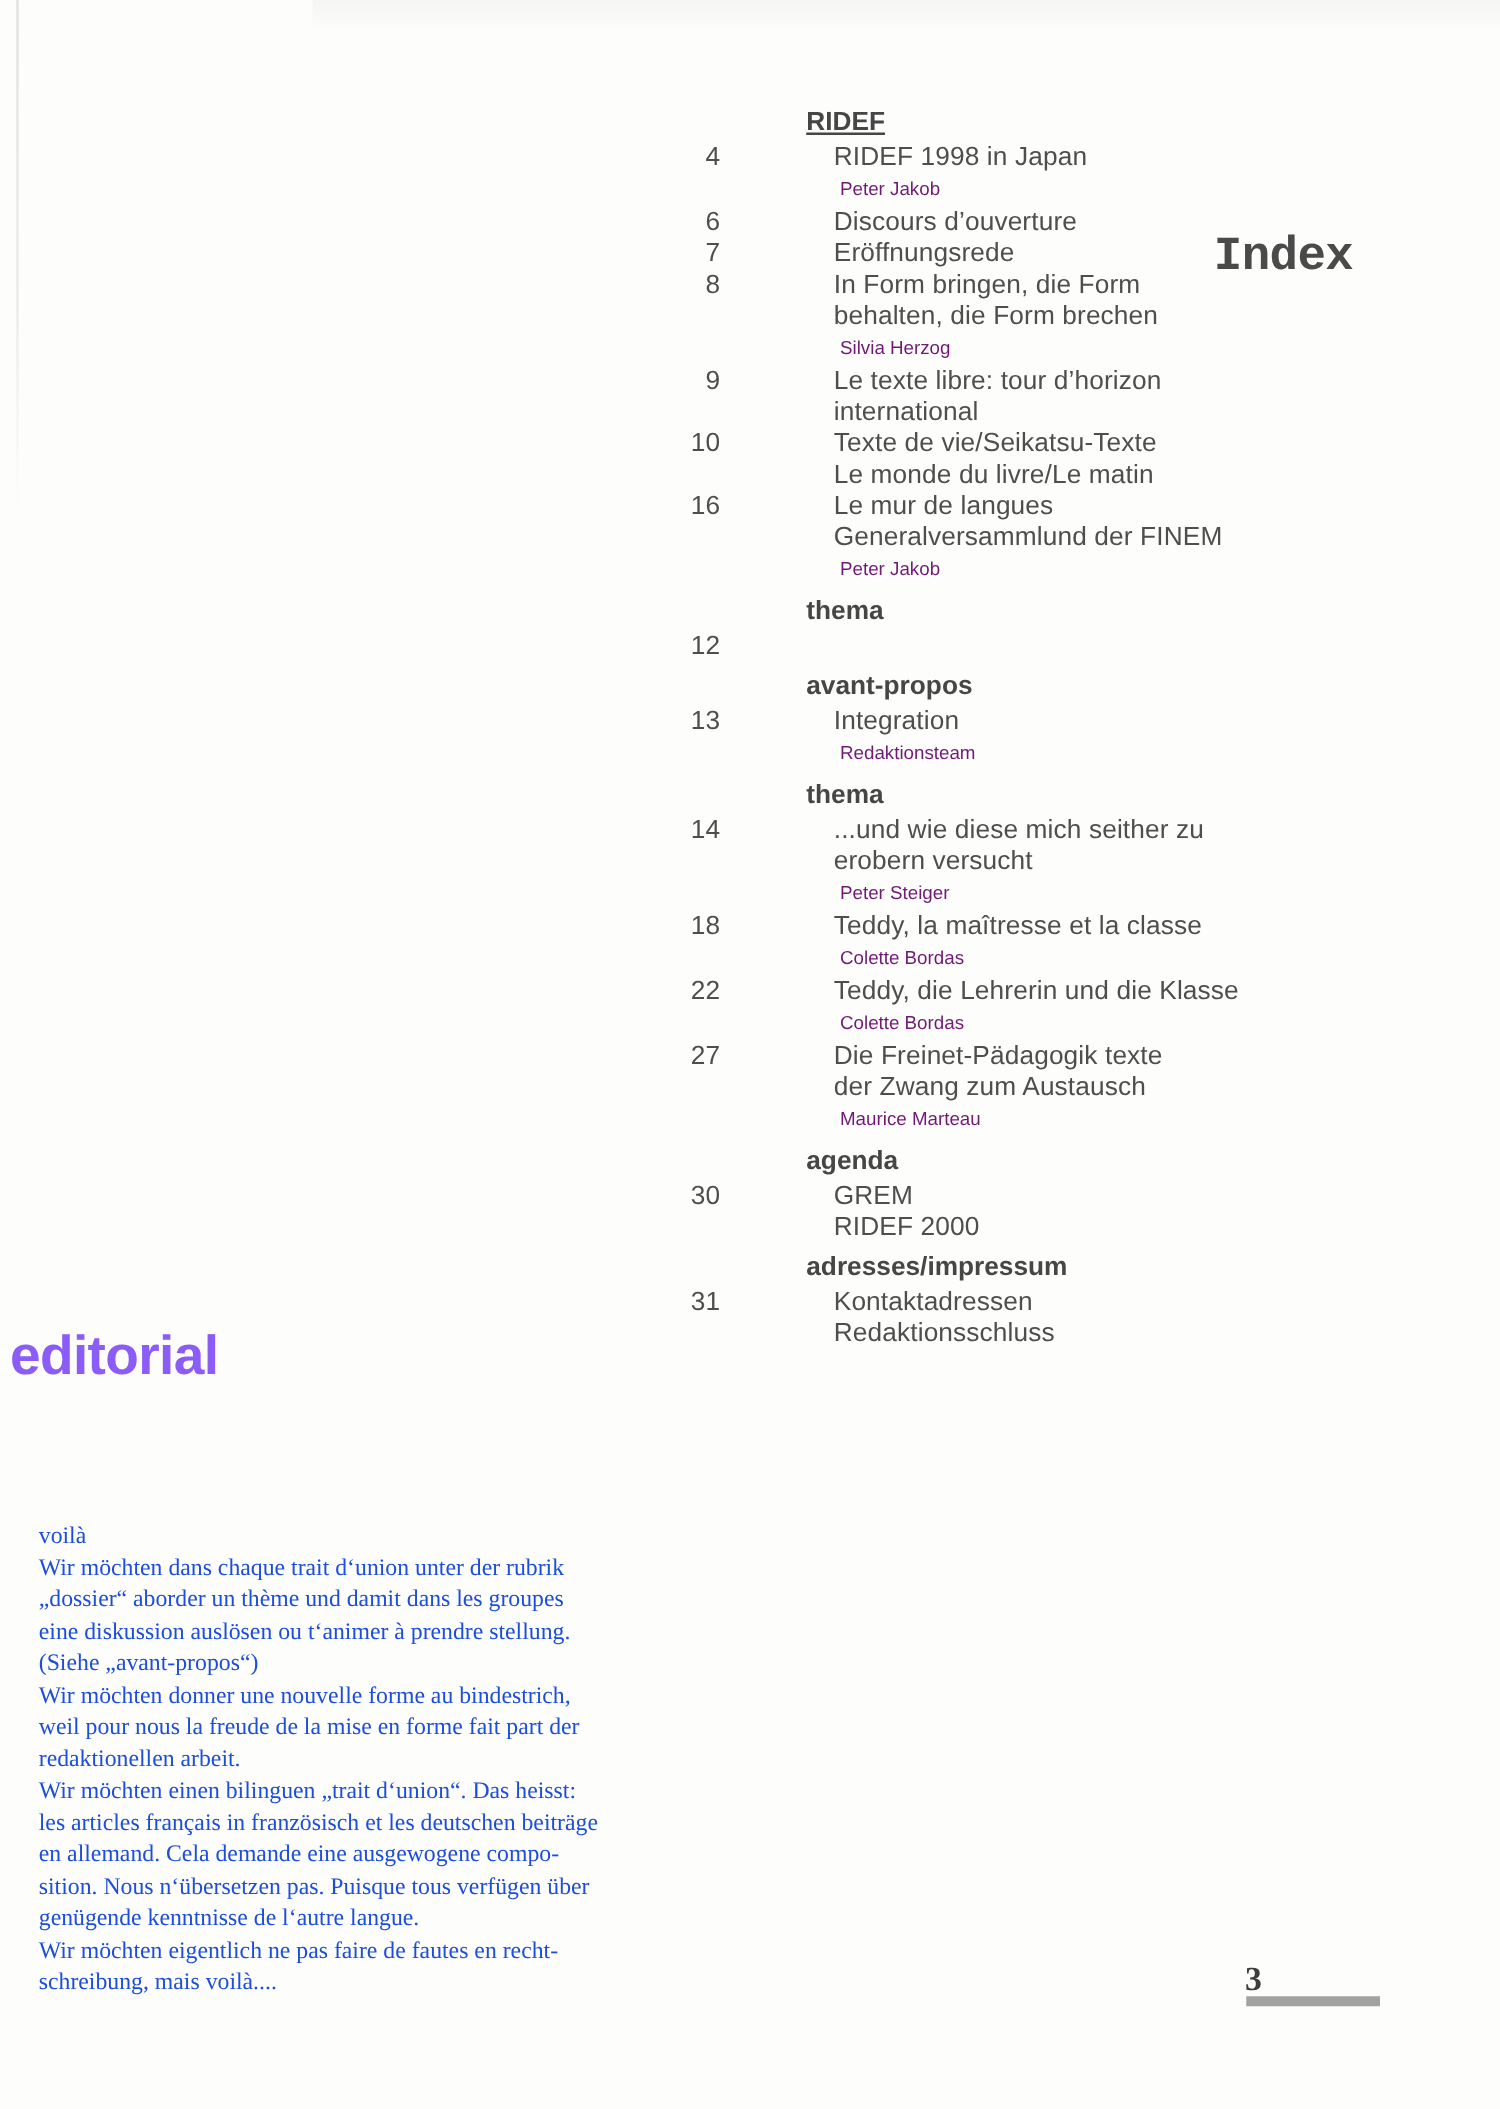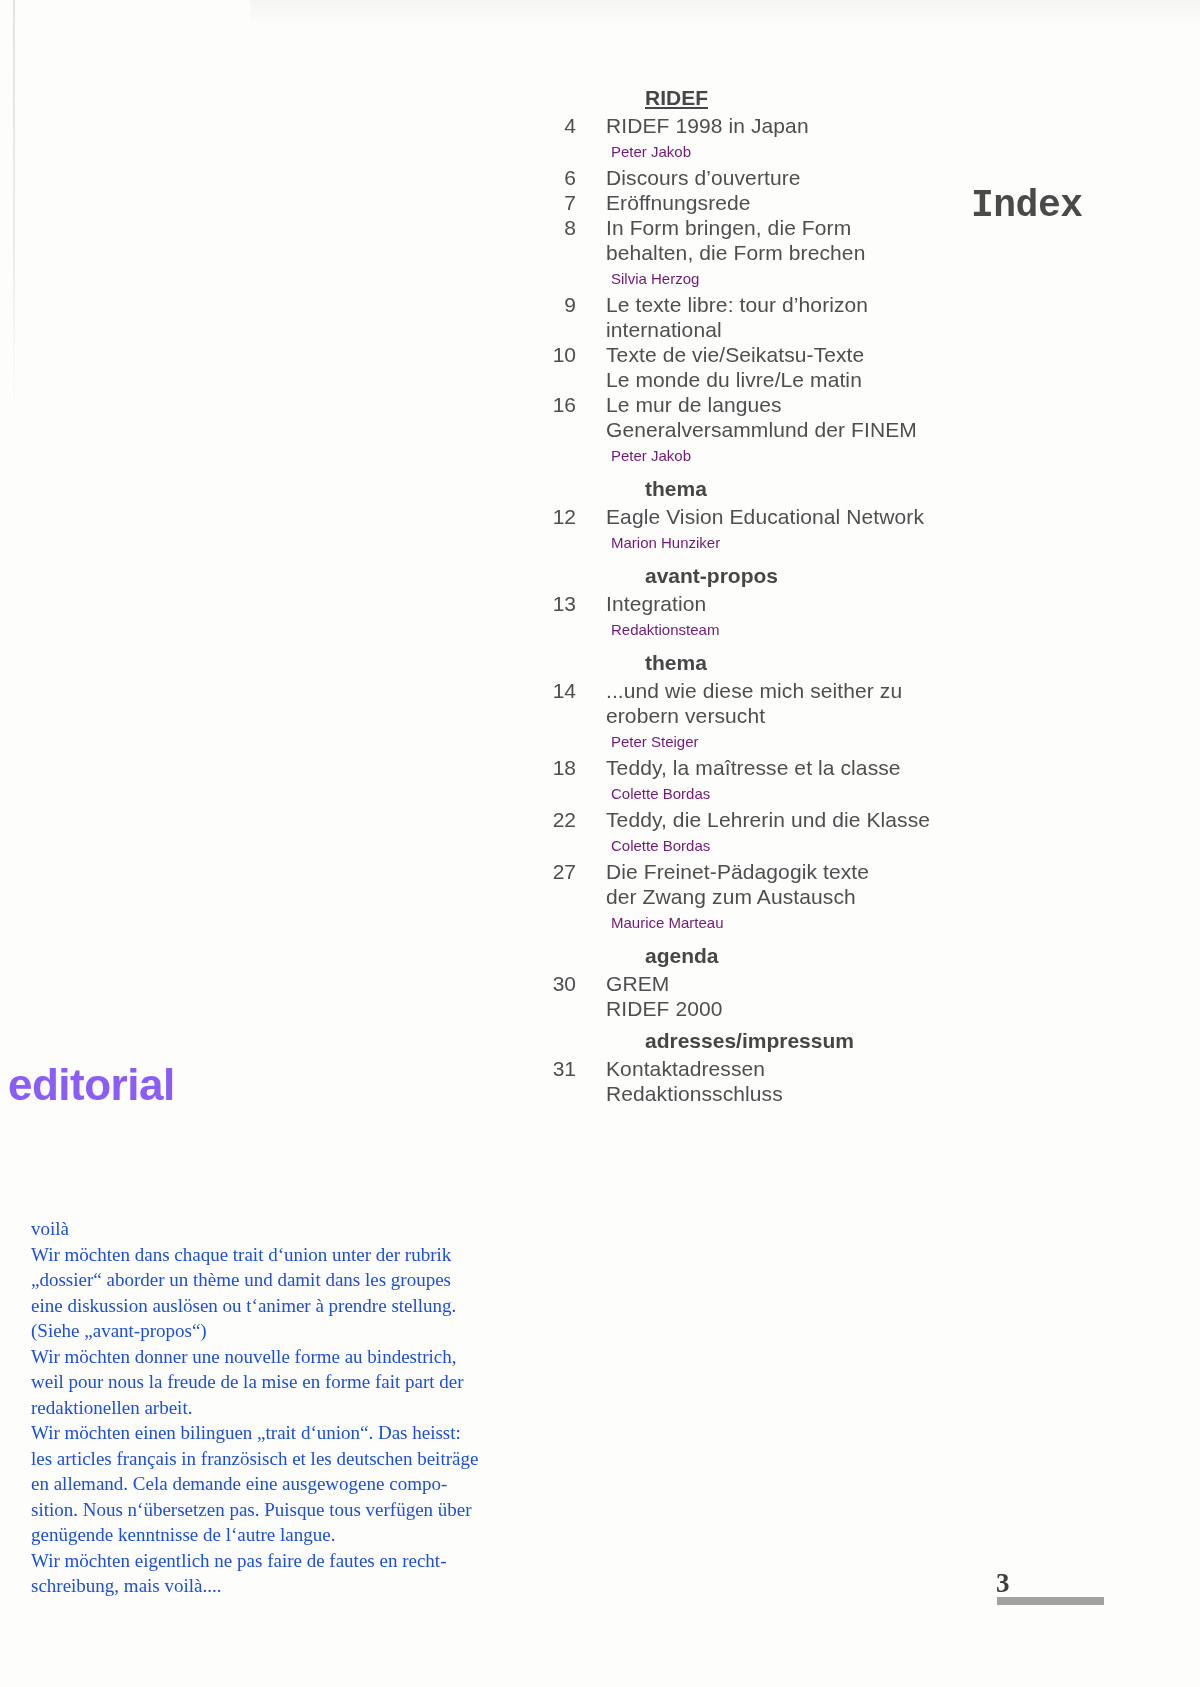--- a/index.html
+++ b/index.html
@@ -74,21 +74,21 @@
   .toc-section:first-child .toc-header { margin-top: 0; text-decoration: underline; }
   .toc-entry { display: flex; }
   .toc-num {
     flex: 0 0 24px;
     width: 24px;
     text-align: right;
     font-size: 21px;
     line-height: 25px;
     color: #4e4e4e;
   }
-  .toc-body { margin-left: 30px; }
+  .toc-body { margin-left: 91px; }
   .toc-title {
     font-size: 21px;
     line-height: 25px;
     letter-spacing: 0.1px;
     color: #4e4e4e;
   }
   .toc-author {
     padding-left: 5px;
     font-size: 15px;
     line-height: 27px;
@@ -184,24 +184,20 @@
             <div class="toc-title">Le mur de langues</div>
             <div class="toc-title">Generalversammlund der FINEM</div>
             <div class="toc-author">Peter Jakob</div>
           </div>
         </div>
       </div>
       <div class="toc-section">
         <div class="toc-header">thema</div>
         <div class="toc-entry">
           <div class="toc-num">12</div>
-          <div class="toc-body">
-            <div class="toc-title">Eagle Vision Educational Network</div>
-            <div class="toc-author">Marion Hunziker</div>
-          </div>
         </div>
       </div>
       <div class="toc-section">
         <div class="toc-header">avant-propos</div>
         <div class="toc-entry">
           <div class="toc-num">13</div>
           <div class="toc-body">
             <div class="toc-title">Integration</div>
             <div class="toc-author">Redaktionsteam</div>
           </div>

